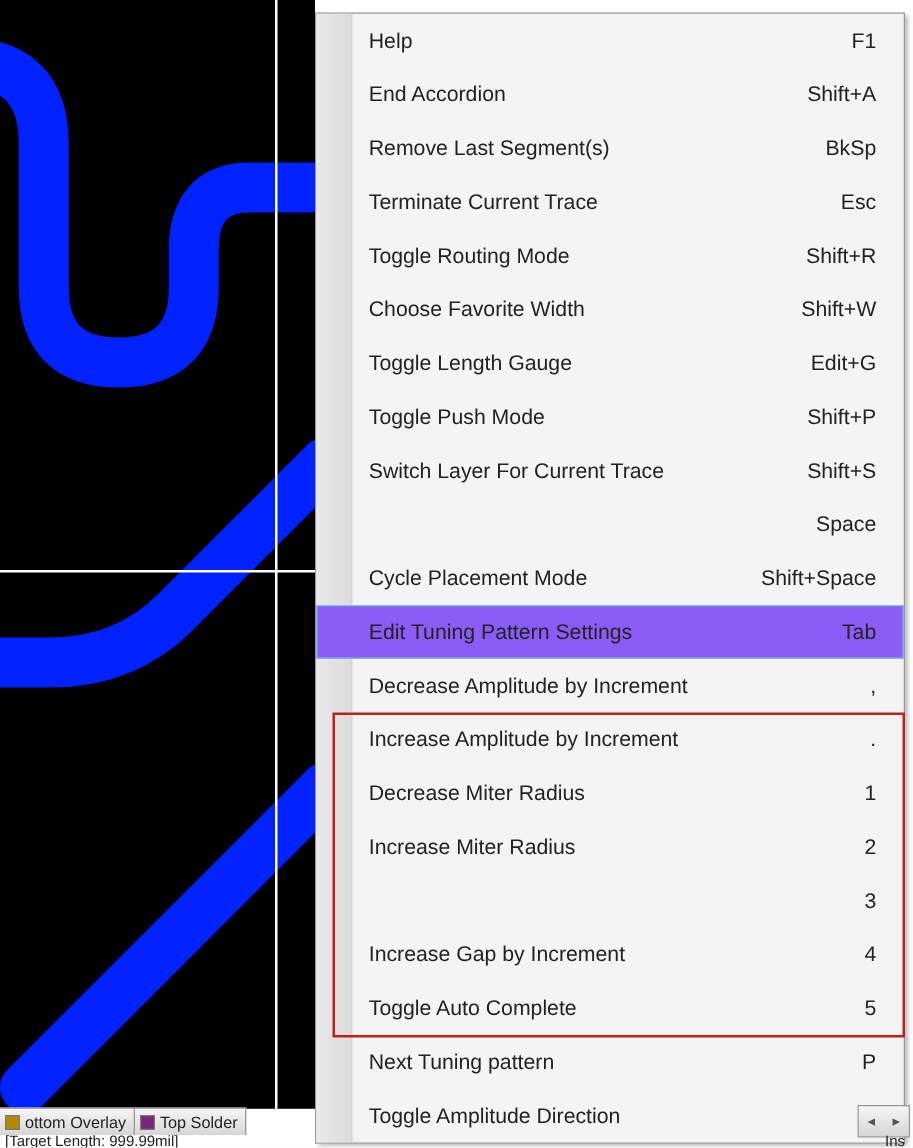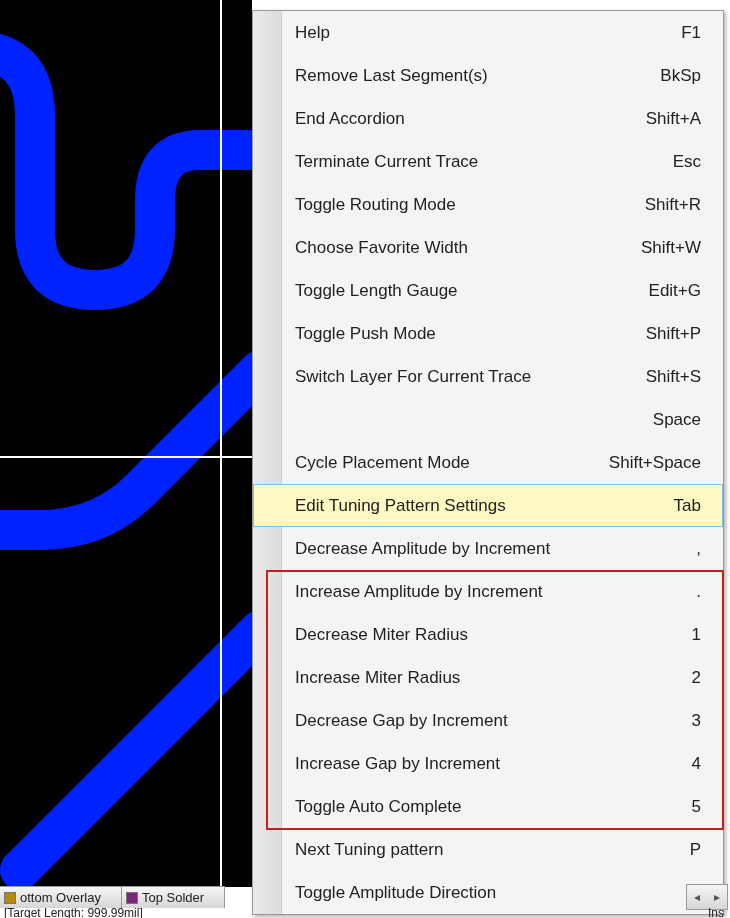--- a/index.html
+++ b/index.html
@@ -5,36 +5,36 @@
   html,body{margin:0;padding:0;width:730px;height:918px;overflow:hidden;font-family:"Segoe UI","Microsoft YaHei",Arial,sans-serif;background:#fff}
   .stage{position:relative;width:730px;height:672px}
   
   .pcb{position:absolute;left:0;top:0;width:252px;height:887px;background:#000}
   .pcb-svg{position:absolute;left:0;top:0}
   .hline{position:absolute;left:0;top:456px;width:252px;height:2px;background:#fff}
   .vline{position:absolute;left:220px;top:0;width:2px;height:887px;background:#fff}
 
   
   .tabs{position:absolute;left:0;top:886px;height:22px;background:#c5c5c5;display:flex;font-size:13px}
-  .tab{display:flex;align-items:center;padding:0 20px 0 4px;background:linear-gradient(#f6f6f6,#d6d6d6);border-right:1px solid #999;border-top:1px solid #999;color:#222}
+  .tab{display:flex;align-items:center;padding:0 6px 0 4px;background:linear-gradient(#f6f6f6,#d6d6d6);border-right:1px solid #999;border-top:1px solid #999;color:#222}
   .tab .sw{width:10px;height:10px;border:1px solid #777;margin-right:4px}
   .target{position:absolute;left:4px;top:906px;font-size:12px;color:#222}
   .ins{position:absolute;right:6px;top:906px;font-size:12px;color:#222}
 
   
   .minibar{position:absolute;right:2px;top:884px;width:40px;height:24px;background:linear-gradient(#f6f6f6,#d6d6d6);border:1px solid #999;display:flex;align-items:center;justify-content:space-around}
   .minibar .ico{width:14px;height:14px;font-size:12px;color:#555;display:flex;align-items:center;justify-content:center}
 
   
   .menu{position:absolute;left:252px;top:10px;width:470px;background:#f4f4f4;border:1px solid #999;box-shadow:2px 2px 4px rgba(0,0,0,.3)}
   .gutter{position:absolute;left:0;top:0;width:28px;height:100%;background:linear-gradient(to right,#e9e9e9,#dcdcdc);border-right:1px solid #cfcfcf}
   .item{position:relative;height:43px;line-height:43px;padding-left:42px;padding-right:22px;font-size:17px;color:#222;cursor:default}
   .item .lbl{display:inline-block}
   .item .key{position:absolute;right:22px;top:0}
-  .item.selected{background:#fef9c3;outline:1px solid #7fc1e0;outline-offset:-1px}
+  .item.selected{background:#8b5cf6;outline:1px solid #7fc1e0;outline-offset:-1px}
   .redbox{position:absolute;left:266px;width:454px;border:2px solid #c22020;pointer-events:none}
 </style>
 </head>
 <body>
 
 <div class="stage">
 
   <div class="pcb">
     <svg class="pcb-svg" width="252" height="887">
       <path d="M -30 50
@@ -51,36 +51,36 @@
                L 260 370" stroke="#0022ff" stroke-width="40" fill="none" stroke-linecap="round"></path>
       <path d="M 20 870 L 260 630" stroke="#0022ff" stroke-width="40" fill="none" stroke-linecap="round"></path>
     </svg>
     <div class="hline"></div>
     <div class="vline"></div>
   </div>
 
   <div class="menu" id="ctxmenu">
     <div class="gutter"></div>
   <div class="item"><span class="lbl">Help</span><span class="key">F1</span></div>
+      <div class="item"><span class="lbl">End Accordion</span><span class="key">Shift+A</span></div>
       <div class="item"><span class="lbl">Remove Last Segment(s)</span><span class="key">BkSp</span></div>
-      <div class="item"><span class="lbl">End Accordion</span><span class="key">Shift+A</span></div>
       <div class="item"><span class="lbl">Terminate Current Trace</span><span class="key">Esc</span></div>
       <div class="item"><span class="lbl">Toggle Routing Mode</span><span class="key">Shift+R</span></div>
       <div class="item"><span class="lbl">Choose Favorite Width</span><span class="key">Shift+W</span></div>
       <div class="item"><span class="lbl">Toggle Length Gauge</span><span class="key">Edit+G</span></div>
       <div class="item"><span class="lbl">Toggle Push Mode</span><span class="key">Shift+P</span></div>
       <div class="item"><span class="lbl">Switch Layer For Current Trace</span><span class="key">Shift+S</span></div>
       <div class="item"><span class="key">Space</span></div>
       <div class="item"><span class="lbl">Cycle Placement Mode</span><span class="key">Shift+Space</span></div>
       <div class="item selected"><span class="lbl">Edit Tuning Pattern Settings</span><span class="key">Tab</span></div>
       <div class="item"><span class="lbl">Decrease Amplitude by Increment</span><span class="key">,</span></div>
       <div class="item"><span class="lbl">Increase Amplitude by Increment</span><span class="key">.</span></div>
       <div class="item"><span class="lbl">Decrease Miter Radius</span><span class="key">1</span></div>
       <div class="item"><span class="lbl">Increase Miter Radius</span><span class="key">2</span></div>
-      <div class="item"><span class="lbl">Decrease Gap by Increment</span><span class="key">3</span></div>
+      <div class="item"><span class="key">3</span></div>
       <div class="item"><span class="lbl">Increase Gap by Increment</span><span class="key">4</span></div>
       <div class="item"><span class="lbl">Toggle Auto Complete</span><span class="key">5</span></div>
       <div class="item"><span class="lbl">Next Tuning pattern</span><span class="key">P</span></div>
       <div class="item"><span class="lbl">Toggle Amplitude Direction</span><span class="key">Y</span></div>
     </div>
 
   <div class="redbox" id="redbox" style="top: 570px; height: 256px;"></div>
 
   <div class="tabs">
     <div class="tab">

